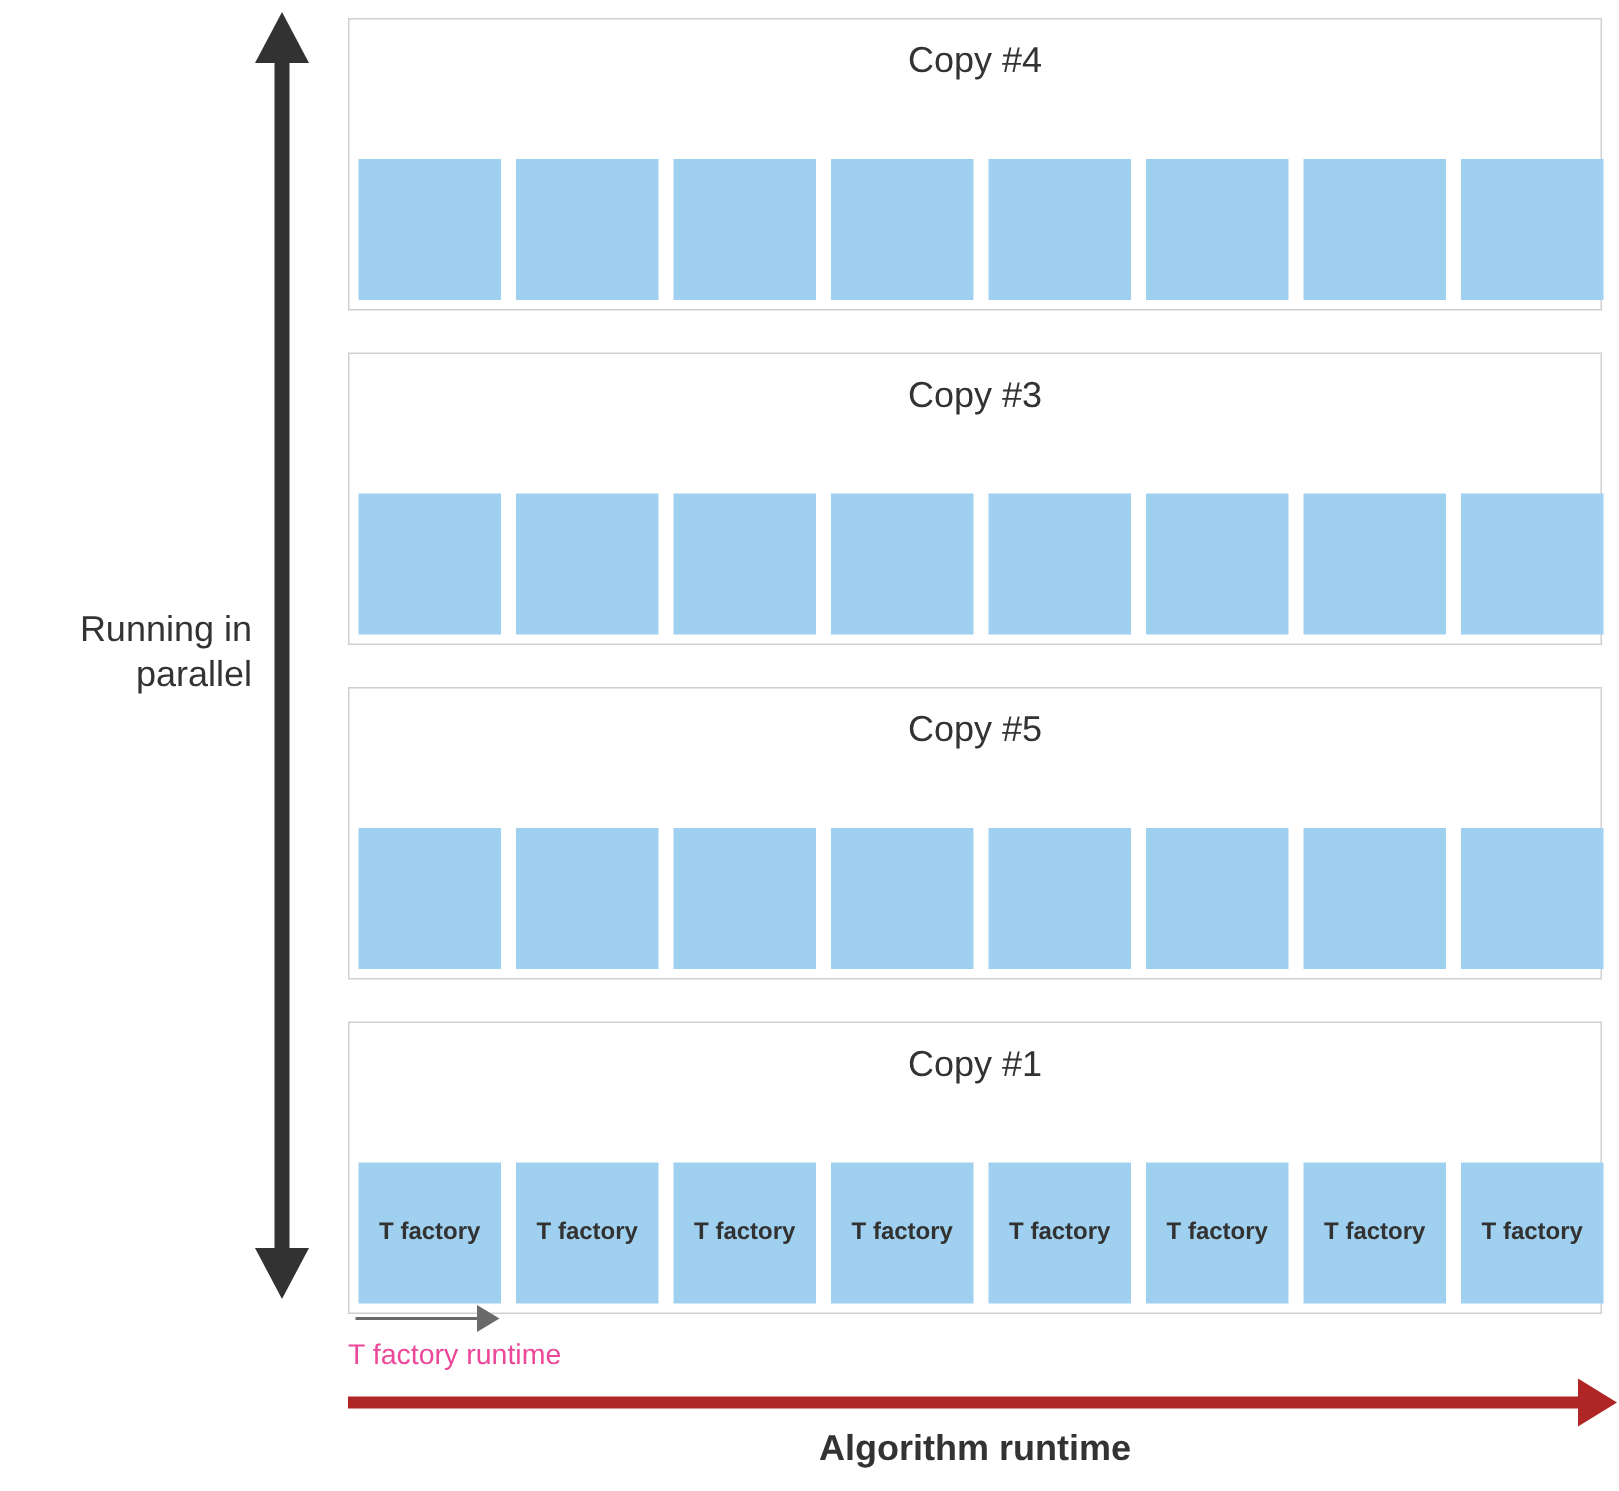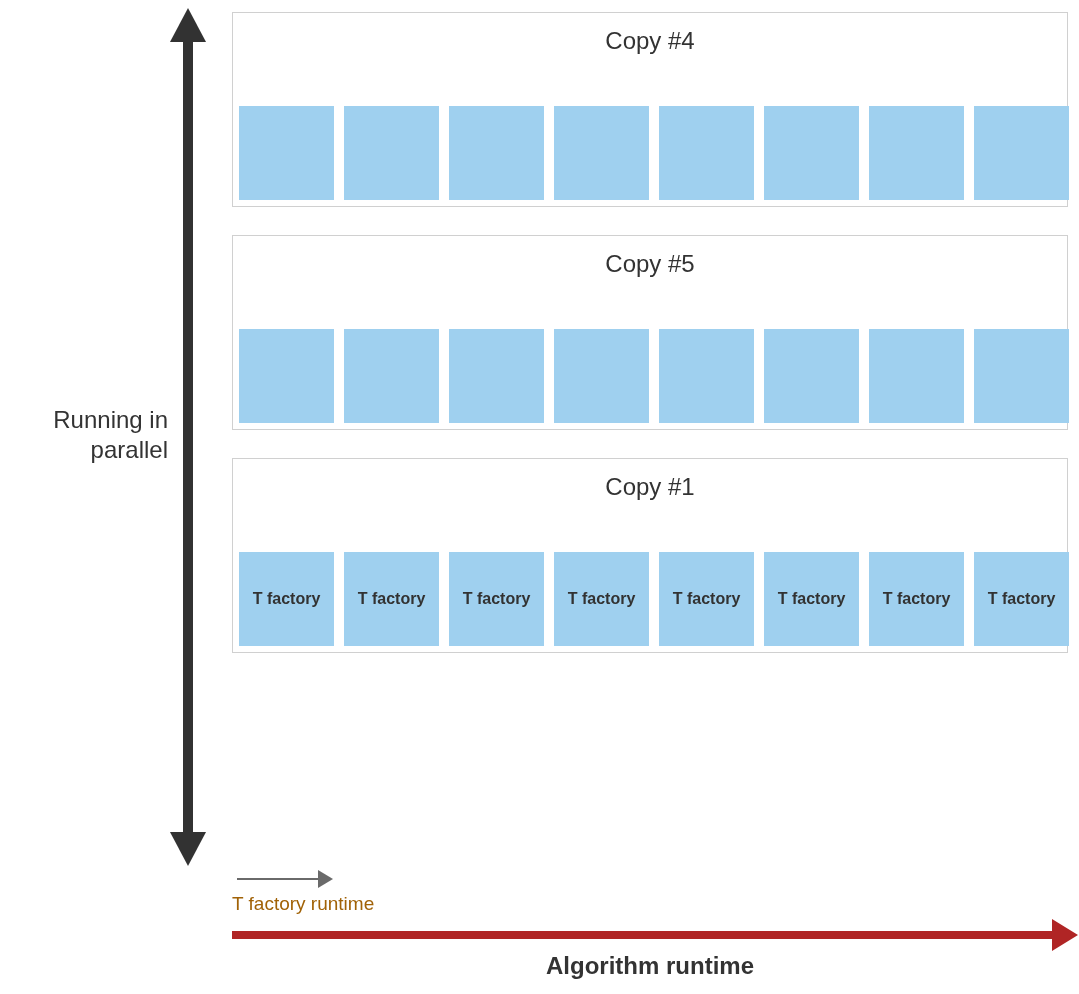--- a/index.html
+++ b/index.html
@@ -136,21 +136,21 @@
     border-top: 9px solid transparent;
     border-bottom: 9px solid transparent;
     border-left: 15px solid #6a6a6a;
   }
   .small-arrow-label {
     position: absolute;
     left: 232px;
     top: 893px;
     font-size: 19px;
     font-weight: 400;
-    color: #a16207;
+    color: #ec4899;
   }
 
   
   .x-axis-arrow {
     position: absolute;
     left: 232px;
     top: 925px;
     width: 840px;
     height: 20px;
   }
@@ -219,20 +219,49 @@
           </div>
         <div class="tile">
             <span></span>
           </div>
         <div class="tile">
             <span></span>
           </div>
       </div>
     </div>
 
+    <div class="lane">
+      <div class="lane-title">Copy #3</div>
+      <div class="tile-row">
+        <div class="tile">
+            <span></span>
+          </div>
+        <div class="tile">
+            <span></span>
+          </div>
+        <div class="tile">
+            <span></span>
+          </div>
+        <div class="tile">
+            <span></span>
+          </div>
+        <div class="tile">
+            <span></span>
+          </div>
+        <div class="tile">
+            <span></span>
+          </div>
+        <div class="tile">
+            <span></span>
+          </div>
+        <div class="tile">
+            <span></span>
+          </div>
+      </div>
+    </div>
 
     <div class="lane">
       <div class="lane-title">Copy #5</div>
       <div class="tile-row">
         <div class="tile">
             <span></span>
           </div>
         <div class="tile">
             <span></span>
           </div>

